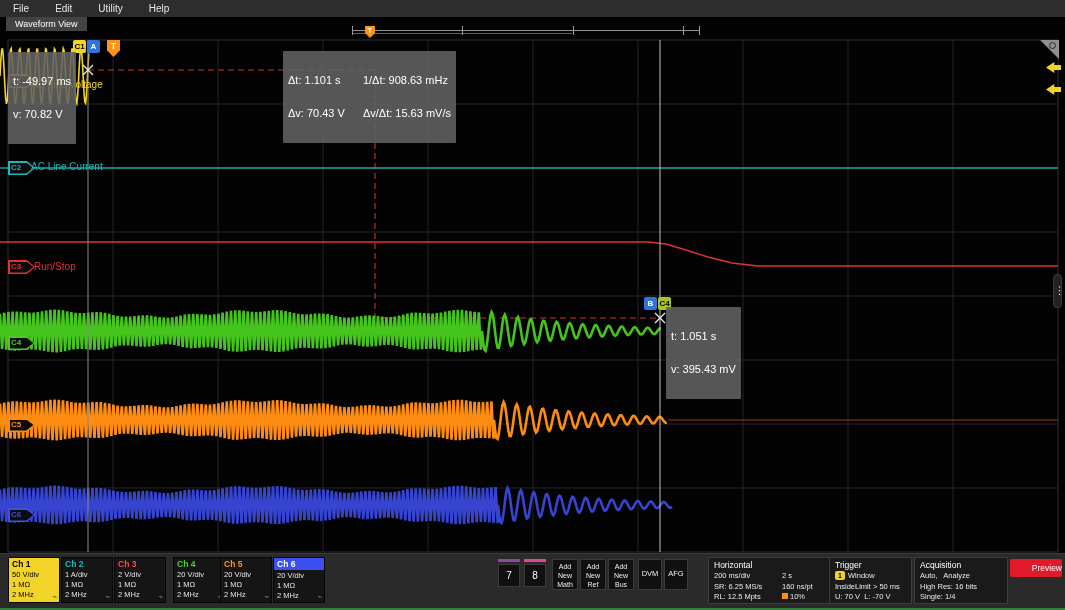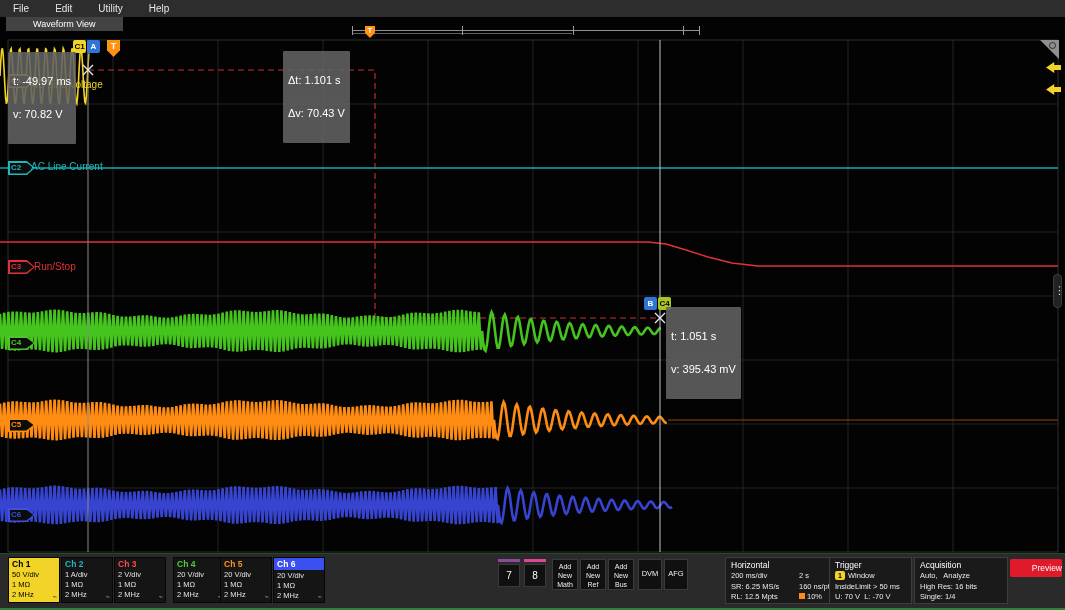--- a/index.html
+++ b/index.html
@@ -2,21 +2,21 @@
 <html><head>
 <meta charset="utf-8">
 <style>
   *{margin:0;padding:0;box-sizing:border-box}
   html,body{background:#111}
   #app{position:relative;width:1065px;height:610px;background:#030303;font-family:"Liberation Sans",sans-serif;overflow:hidden}
 
   .menubar{position:absolute;left:0;top:0;width:1065px;height:17px;background:#2d2d2d;display:flex;align-items:center;z-index:7}
   .menu-item{color:#e6e6e6;font-size:10px;padding:0 13px;line-height:17px;cursor:default}
 
-  .tab{position:absolute;left:6px;top:17px;height:14px;background:#434343;color:#fff;font-size:9px;line-height:14px;padding:0 27px;z-index:6}
+  .tab{position:absolute;left:6px;top:17px;height:14px;background:#434343;color:#fff;font-size:9px;line-height:14px;padding:0 9px;z-index:6}
 
   .scope{position:absolute;left:0;top:17px;width:1065px;height:536px;background:#030303;z-index:0}
   #wave{position:absolute;left:0;top:0;width:1065px;height:610px;z-index:1;pointer-events:none}
   .readout{position:absolute;z-index:3;background:rgba(98,98,98,.88);color:#fff;font-size:11px;line-height:11px;padding:2px 5px;white-space:pre;border-radius:1px}
   .delta{display:flex;gap:18px}
   .badge{position:absolute;z-index:3;width:13px;height:13px;border-radius:2px;font-size:8px;font-weight:bold;text-align:center;line-height:13px}
   .badge.yellow{background:#f2d327;color:#000}
   .badge.blue{background:#2f74d8;color:#fff}
   .badge.green{background:#a8c525;color:#000}
   .tflag{position:absolute;z-index:3;width:13px;height:17px;background:#ff9212;clip-path:polygon(0 0,100% 0,100% 60%,50% 100%,0 60%);color:#fff;font-size:9px;font-weight:bold;text-align:center;line-height:12px}
@@ -110,20 +110,24 @@
   <div class="readout" style="left:8px;top:52px">
     <div>t: -49.97 ms</div>
     <div>v: 70.82 V</div>
   </div>
 
   <div class="readout delta" style="left:283px;top:51px">
     <div>
       <div>Δt: 1.101 s</div>
       <div>Δv: 70.43 V</div>
     </div>
+    <div>
+      <div>1/Δt: 908.63 mHz</div>
+      <div>Δv/Δt: 15.63 mV/s</div>
+    </div>
   </div>
 
   <div class="badge blue" style="left:644px;top:297px">B</div>
   <div class="badge green" style="left:658px;top:297px">C4</div>
   <div class="readout" style="left:666px;top:307px">
     <div>t: 1.051 s</div>
     <div>v: 395.43 mV</div>
   </div>
 
   <div class="chflag" style="top:74px;--c:#f2d327">
@@ -233,21 +237,21 @@
     </div>
     <div class="sbtn addbtn" style="left:608px">
       <div>Add</div>
       <div>New</div>
       <div>Bus</div>
     </div>
 
     <div class="sbtn toolbtn" style="left:638px">DVM</div>
     <div class="sbtn toolbtn" style="left:664px">AFG</div>
 
-    <div class="panel" style="left:725px;width:146px">
+    <div class="panel" style="left:708px;width:146px">
       <div class="ti">Horizontal</div>
       <div class="row"><span class="c1">200 ms/div</span><span>2 s</span></div>
       <div class="row"><span class="c1">SR: 6.25 MS/s</span><span>160 ns/pt</span></div>
       <div class="row"><span class="c1">RL: 12.5 Mpts</span><span class="posbox"></span><span>10%</span></div>
     </div>
 
     <div class="panel" style="left:829px;width:83px">
       <div class="ti">Trigger</div>
       <div class="row"><span class="trigsrc">1</span><span>Window</span></div>
       <div class="row">InsideLimit &gt; 50 ms</div>

